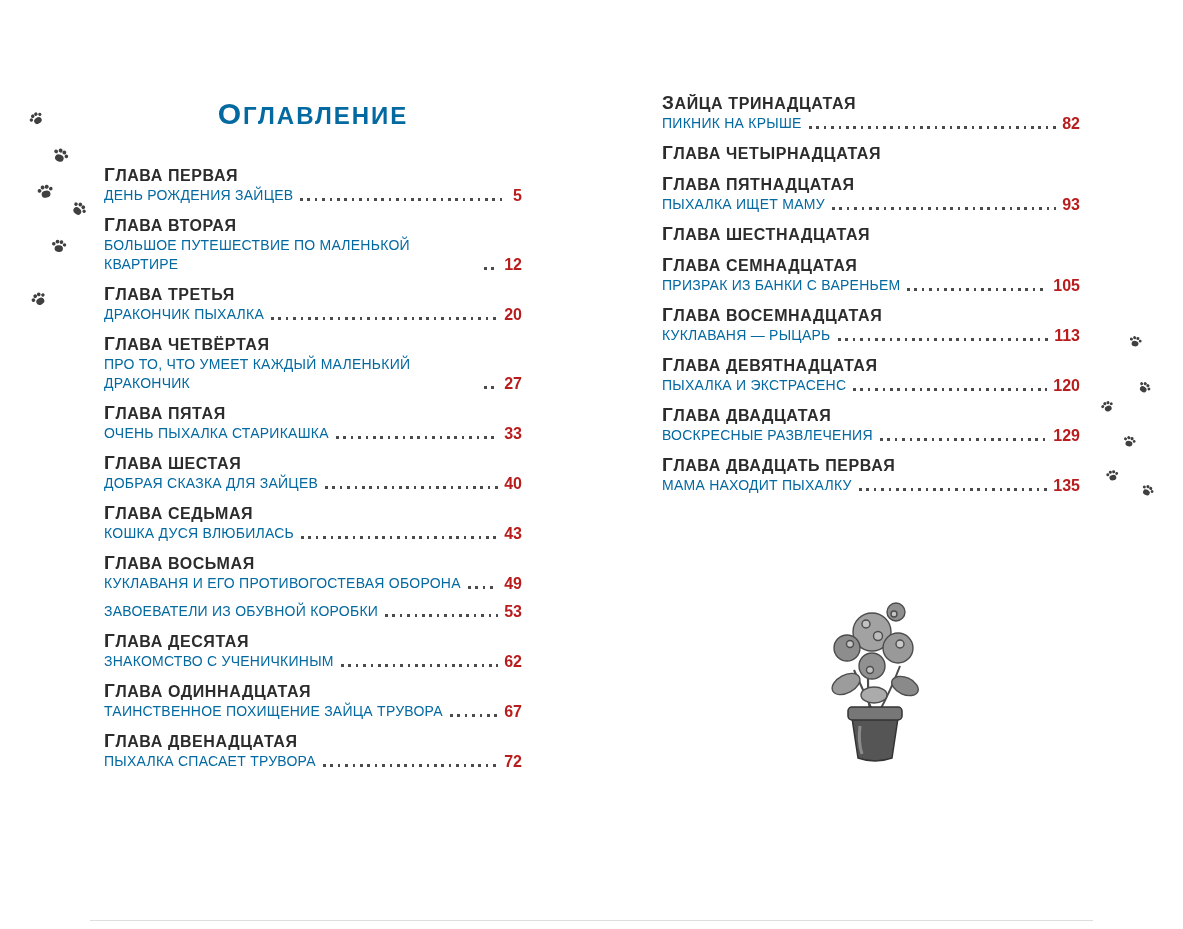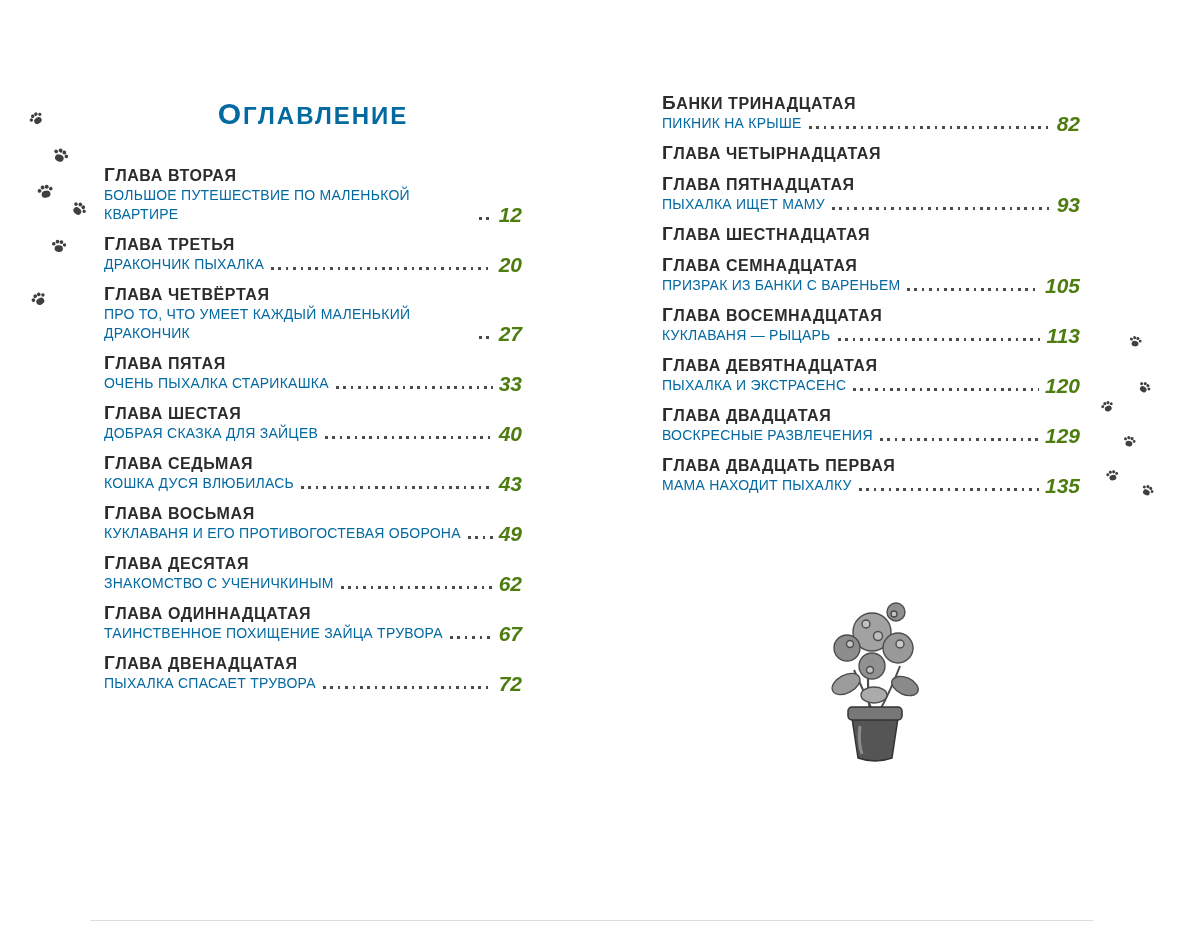--- a/index.html
+++ b/index.html
@@ -41,24 +41,23 @@
     color: #0369a1;
   }
   .leader {
     flex: 1 0 14px;
     height: 3px;
     margin: 0 6px 4px 7px;
     background-image: repeating-linear-gradient(to right, #4b4b4b 0 2.6px, transparent 2.6px 7.4px);
   }
   .pagenum {
     flex: none;
-    font-size: 21px;
+    font-size: 16px;
     font-weight: 700;
-    color: #4d7c0f;
-    font-style: italic;
+    color: #b91c1c;
   }
   .paw { position: absolute; fill: #404040; }
   .bottom-edge {
     position: absolute;
     left: 90px; right: 90px; top: 920px; height: 1px;
     background: #dedede;
   }
   .illustration { position: absolute; left: 810px; top: 573px; }
 </style>
 </head>
@@ -75,20 +74,28 @@
     </g>
   </defs>
 </svg>
 
 <div>
 
   <h1 class="page-title">ОГЛАВЛЕНИЕ</h1>
 
   <div class="toc-col" id="col-left">
       <div class="entry">
+      <div class="chapter">ГЛАВА ПЕРВАЯ</div>
+      <div class="entry-row">
+        <span class="subtitle">ДЕНЬ РОЖДЕНИЯ ЗАЙЦЕВ</span>
+        <span class="leader"></span>
+        <span class="pagenum">5</span>
+      </div>
+    </div>
+      <div class="entry">
       <div class="chapter">ГЛАВА ВТОРАЯ</div>
       <div class="entry-row">
         <span class="subtitle">БОЛЬШОЕ ПУТЕШЕСТВИЕ ПО МАЛЕНЬКОЙ КВАРТИРЕ</span>
         <span class="leader"></span>
         <span class="pagenum">12</span>
       </div>
     </div>
       <div class="entry">
       <div class="chapter">ГЛАВА ТРЕТЬЯ</div>
       <div class="entry-row">
@@ -131,20 +138,25 @@
     </div>
       <div class="entry">
       <div class="chapter">ГЛАВА ВОСЬМАЯ</div>
       <div class="entry-row">
         <span class="subtitle">КУКЛАВАНЯ И ЕГО ПРОТИВОГОСТЕВАЯ ОБОРОНА</span>
         <span class="leader"></span>
         <span class="pagenum">49</span>
       </div>
     </div>
       <div class="entry">
+      <div class="entry-row">
+        <span class="subtitle">ЗАВОЕВАТЕЛИ ИЗ ОБУВНОЙ КОРОБКИ</span>
+        <span class="leader"></span>
+        <span class="pagenum">53</span>
+      </div>
     </div>
       <div class="entry">
       <div class="chapter">ГЛАВА ДЕСЯТАЯ</div>
       <div class="entry-row">
         <span class="subtitle">ЗНАКОМСТВО С УЧЕНИЧКИНЫМ</span>
         <span class="leader"></span>
         <span class="pagenum">62</span>
       </div>
     </div>
       <div class="entry">
@@ -159,21 +171,21 @@
       <div class="chapter">ГЛАВА ДВЕНАДЦАТАЯ</div>
       <div class="entry-row">
         <span class="subtitle">ПЫХАЛКА СПАСАЕТ ТРУВОРА</span>
         <span class="leader"></span>
         <span class="pagenum">72</span>
       </div>
     </div>
     </div>
   <div class="toc-col" id="col-right">
       <div class="entry">
-      <div class="chapter">БАНКИ ТРИНАДЦАТАЯ</div>
+      <div class="chapter">ЗАЙЦА ТРИНАДЦАТАЯ</div>
       <div class="entry-row">
         <span class="subtitle">ПИКНИК НА КРЫШЕ</span>
         <span class="leader"></span>
         <span class="pagenum">82</span>
       </div>
     </div>
       <div class="entry">
       <div class="chapter">ГЛАВА ЧЕТЫРНАДЦАТАЯ</div>
     </div>
       <div class="entry">

